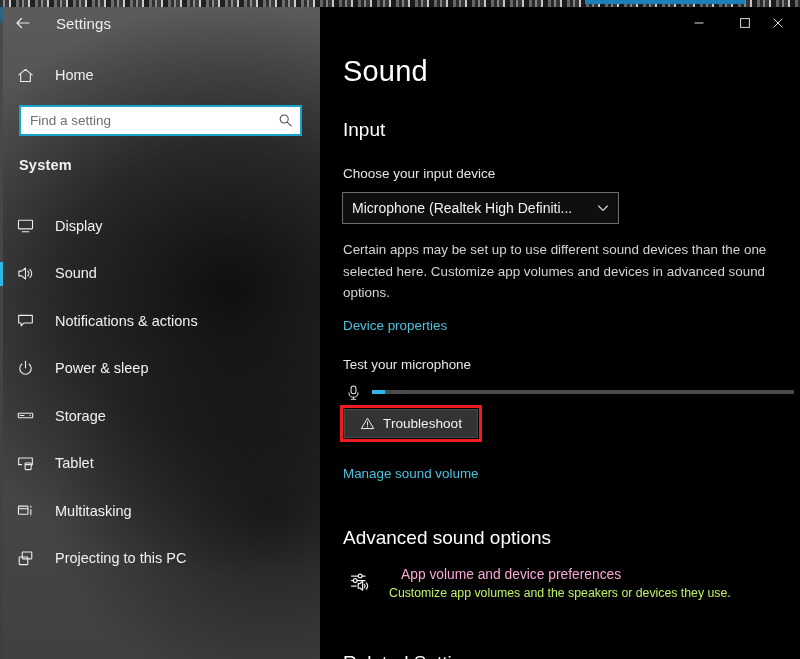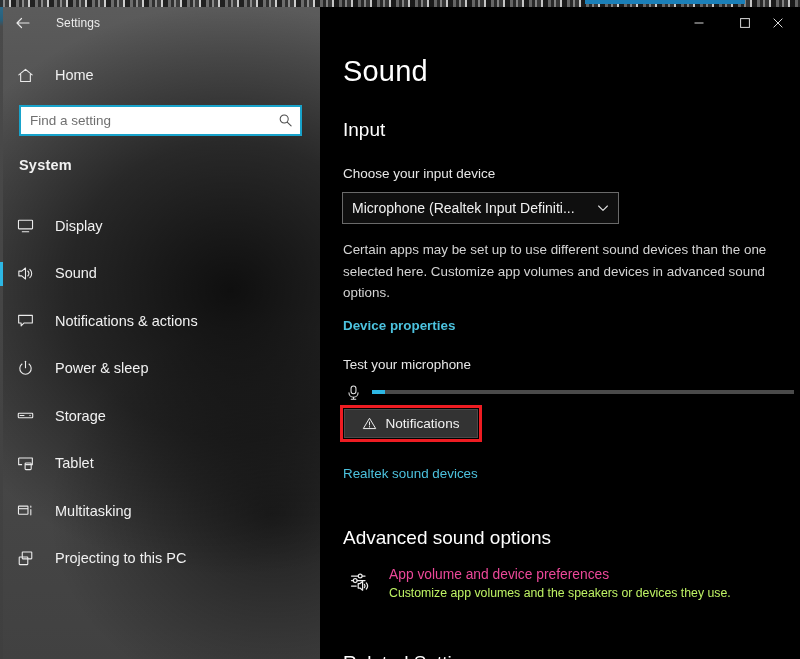--- a/index.html
+++ b/index.html
@@ -67,21 +67,21 @@
     top: 7px; left: 0;
     width: 320px; height: 32px;
     display: flex; align-items: center;
   }
   .back-arrow {
     width: 46px; height: 32px;
     display: flex; align-items: center; justify-content: center;
     color: #e8e8e8;
   }
   .titlebar-title {
-    font-size: 12px;
+    font-size: 15px;
     color: #ededed;
     letter-spacing: 0.1px;
     margin-left: 10px;
   }
 
   .home-row {
     position: absolute;
     top: 58px; left: 0;
     width: 320px; height: 34px;
     display: flex; align-items: center;
@@ -241,21 +241,21 @@
   }
 
   .link {
     color: #4cc2de;
     font-size: 13.4px;
     text-decoration: none;
     cursor: pointer;
   }
   .device-properties-link {
     position: absolute;
-    top: 311px; left: 23px; font-weight: bold;
+    top: 311px; left: 23px;
   }
 
   .test-label {
     position: absolute;
     top: 350px; left: 23px;
     font-size: 13.4px;
     color: #e6e6e6;
   }
 
   .meter-row {
@@ -332,21 +332,21 @@
     gap: 14px;
     cursor: pointer;
   }
   .adv-item .adv-icon {
     width: 28px; min-width: 28px;
     display: flex; align-items: flex-start; justify-content: center;
     padding-top: 2px;
     color: #ededed;
   }
   .adv-item .adv-title {
-    font-size: 13.8px; color: #ec4899; display: block; margin-bottom: 4px;
+    font-size: 13.8px; color: #f9a8d4; display: block; margin-bottom: 4px; margin-left: 12px;
   }
   .adv-item .adv-sub {
     font-size: 12.3px; color: #bef264; display: block;
   }
 
   .related-heading {
     position: absolute;
     top: 645px; left: 23px;
     font-size: 19px;
     color: #ffffff;
@@ -512,21 +512,21 @@
 
   <div class="content">
 
     <div class="page-title">Sound</div>
 
     <div class="input-heading">Input</div>
 
     <div class="choose-label">Choose your input device</div>
 
     <div class="device-select">
-      <span class="dev-text">Microphone (Realtek Input Definiti...</span>
+      <span class="dev-text">Microphone (Realtek High Definiti...</span>
       <span class="chev">
         <svg width="14" height="14" viewBox="0 0 14 14" fill="none" stroke="currentColor" stroke-width="1.1">
           <path d="M2.6 5 L7 9.3 L11.4 5" stroke-linecap="round" stroke-linejoin="round"></path>
         </svg>
       </span>
     </div>
 
     <div class="desc-text">Certain apps may be set up to use different sound devices than the one selected here. Customize app volumes and devices in advanced sound options.</div>
 
     <a class="link device-properties-link">Device properties</a>
@@ -546,25 +546,25 @@
       </span>
     </div>
 
     <div class="troubleshoot-btn">
       <span class="warn-icon">
         <svg width="15" height="15" viewBox="0 0 16 16" fill="none" stroke="currentColor" stroke-width="1.05">
           <path d="M8 2.4 L14.6 13.4 H1.4 Z" stroke-linejoin="round"></path>
           <path d="M8 6.4 V9.6 M8 11.3 V11.8" stroke-linecap="round"></path>
         </svg>
       </span>
-      <span class="ts-label">Notifications</span>
+      <span class="ts-label">Troubleshoot</span>
     </div>
     <div class="highlight-box"></div>
 
-    <a class="link manage-link">Realtek sound devices</a>
+    <a class="link manage-link">Manage sound volume</a>
 
     <div class="adv-heading">Advanced sound options</div>
 
     <div class="adv-item">
       <span class="adv-icon">
         <svg width="24" height="24" viewBox="0 0 24 24" fill="none" stroke="currentColor" stroke-width="1.25">
           <path d="M2.5 7 H16" stroke-linecap="round"></path>
           <path d="M2.5 11.6 H16" stroke-linecap="round"></path>
           <circle cx="11.2" cy="7" r="1.9" fill="#000"></circle>
           <circle cx="6.2" cy="11.6" r="1.9" fill="#000"></circle>

